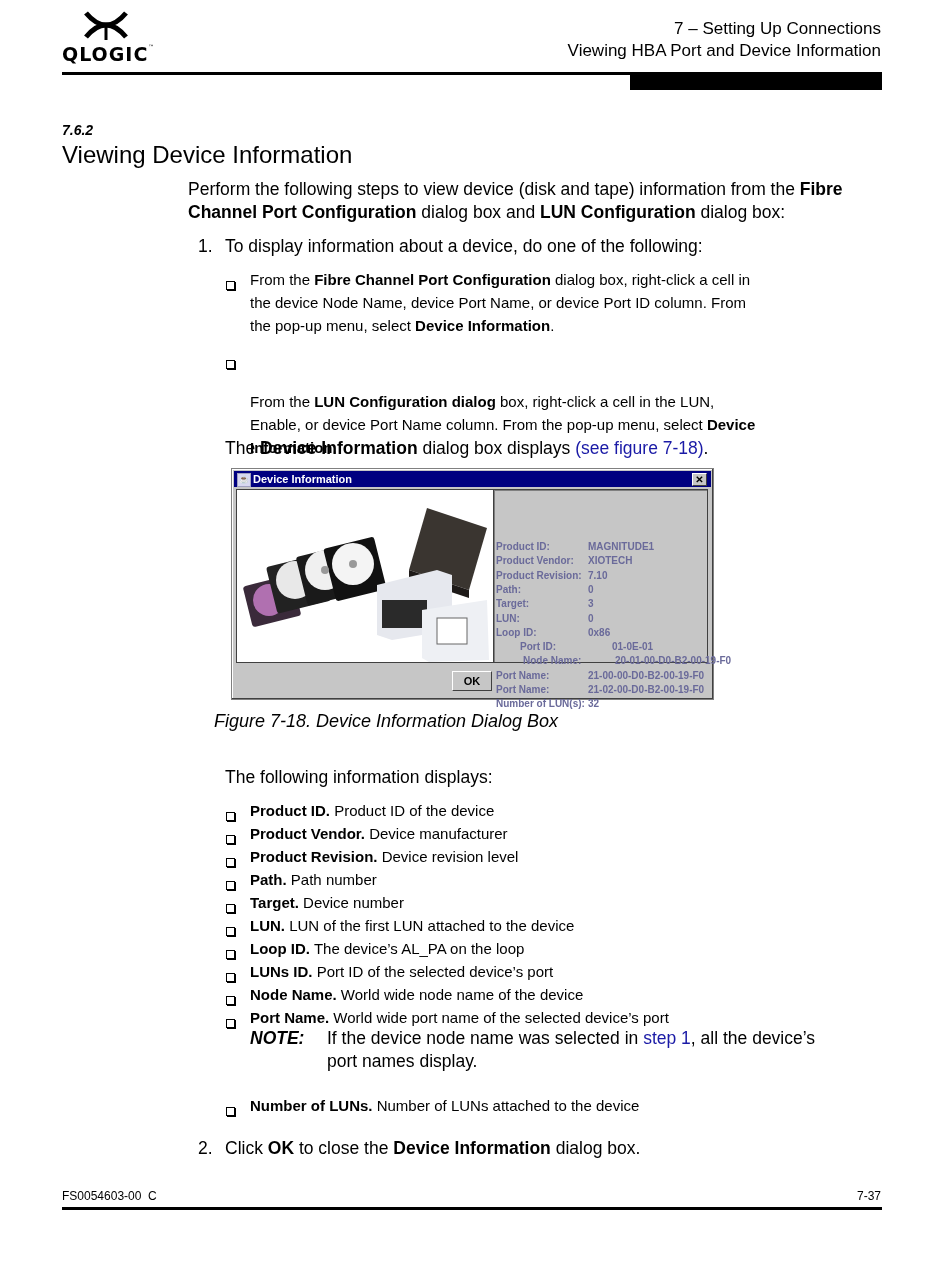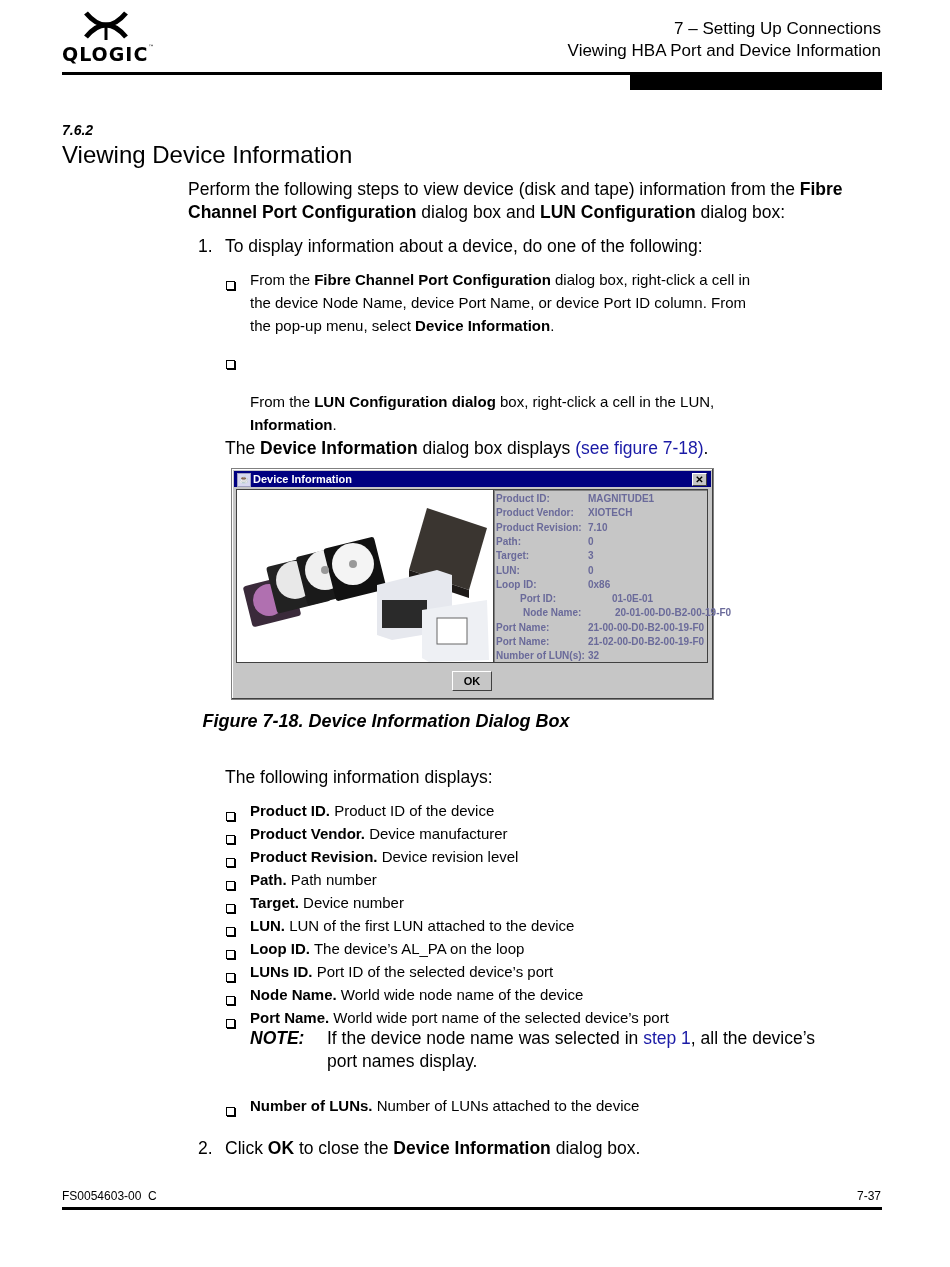--- a/index.html
+++ b/index.html
@@ -21,24 +21,24 @@
   .link{color:#1a1aa6;}
   .sq{display:inline-block;width:7px;height:7px;border:1px solid #000;box-shadow:1px 1px 0 #000;}
   
   #dlg{left:231px;top:468px;width:481px;height:230px;background:#c6c6c6;border:1px solid #808080;box-shadow:inset -1px -1px 0 #404040,inset 1px 1px 0 #fff;}
   #dlg-title{position:absolute;left:2px;top:2px;width:477px;height:16px;background:#000080;color:#fff;font-size:11px;line-height:16px;font-weight:bold;}
   #dlg-title .ico{position:absolute;left:3px;top:2px;width:12px;height:12px;background:#d8d8f0;border:1px solid #a0a0c0;font-size:8px;line-height:11px;text-align:center;color:#800;}
   #dlg-title .t{position:absolute;left:19px;top:0;}
   #dlg-close{position:absolute;right:4px;top:2px;width:13px;height:11px;background:#c6c6c6;border:1px solid #fff;border-right-color:#404040;border-bottom-color:#404040;color:#000;font-size:10px;line-height:11px;text-align:center;font-weight:bold;}
   #dlg-img{position:absolute;left:4px;top:20px;width:256px;height:172px;background:#fff;border:1px solid #404040;overflow:hidden;}
   #dlg-info{position:absolute;left:261px;top:20px;width:213px;height:172px;border:1px solid #404040;box-shadow:inset 1px 1px 0 #808080;background:#c6c6c6;}
-  .row{position:absolute;left:2px;font-size:10px;font-weight:bold;color:#6a6a9a;height:14.3px;line-height:14.3px;white-space:nowrap;}
+  .row{position:absolute;left:2px;font-size:10px;font-weight:bold;color:#6a6a9a;height:14.3px;line-height:14.3px;white-space:nowrap;margin-top:48px;}
   .row .k{display:inline-block;width:92px;}
   #dlg-ok{position:absolute;left:220px;top:202px;width:38px;height:18px;background:#c6c6c6;border:1px solid #fff;border-right-color:#404040;border-bottom-color:#404040;font-size:11px;font-weight:bold;line-height:18px;text-align:center;}
-  #caption{left:0;width:772px;top:711px;text-align:center;font-size:18px;font-weight:bold;font-style:italic;padding-left:0;}
+  #caption{left:0;width:772px;top:711px;text-align:center;font-size:18px;font-weight:normal;font-style:italic;padding-left:0;}
   #ftr-rule{left:62px;top:1207px;width:820px;height:3px;background:#000;}
   .ftr{top:1189px;font-size:12px;}
   .li{position:absolute;left:250px;font-size:15px;line-height:23px;white-space:nowrap;}
   .lb{position:absolute;left:226px;}
 </style>
 </head>
 <body>
 
 <div id="logo" class="abs">
   <svg class="mark" viewBox="0 0 48 30">
@@ -66,20 +66,21 @@
 <div class="lb" style="top:276px;"><span class="sq"></span></div>
 <div class="li" style="top:268px;">
   <div><span>From the </span><b>Fibre Channel Port Configuration</b><span> dialog box, right-click a cell in</span></div>
   <div>the device Node Name, device Port Name, or device Port ID column. From</div>
   <div><span>the pop-up menu, select </span><b>Device Information</b><span>.</span></div>
 </div>
 
 <div class="lb" style="top:355px;"><span class="sq"></span></div>
 <div class="li" style="top:347px;margin-top:43px;">
   <div><span>From the </span><b>LUN Configuration dialog</b><span> box, right-click a cell in the LUN,</span></div>
+  <div><span>Enable, or device Port Name column. From the pop-up menu, select </span><b>Device</b></div>
   <div><b>Information</b><span>.</span></div>
 </div>
 
 <div class="abs body" style="left:225px;top:437px;white-space:nowrap;">
   <span>The </span><b>Device Information</b><span> dialog box displays </span><span class="link">(see figure 7-18)</span><span>.</span>
 </div>
 
 <div id="dlg" class="abs">
   <div id="dlg-title">
     <span class="ico">☕</span>

